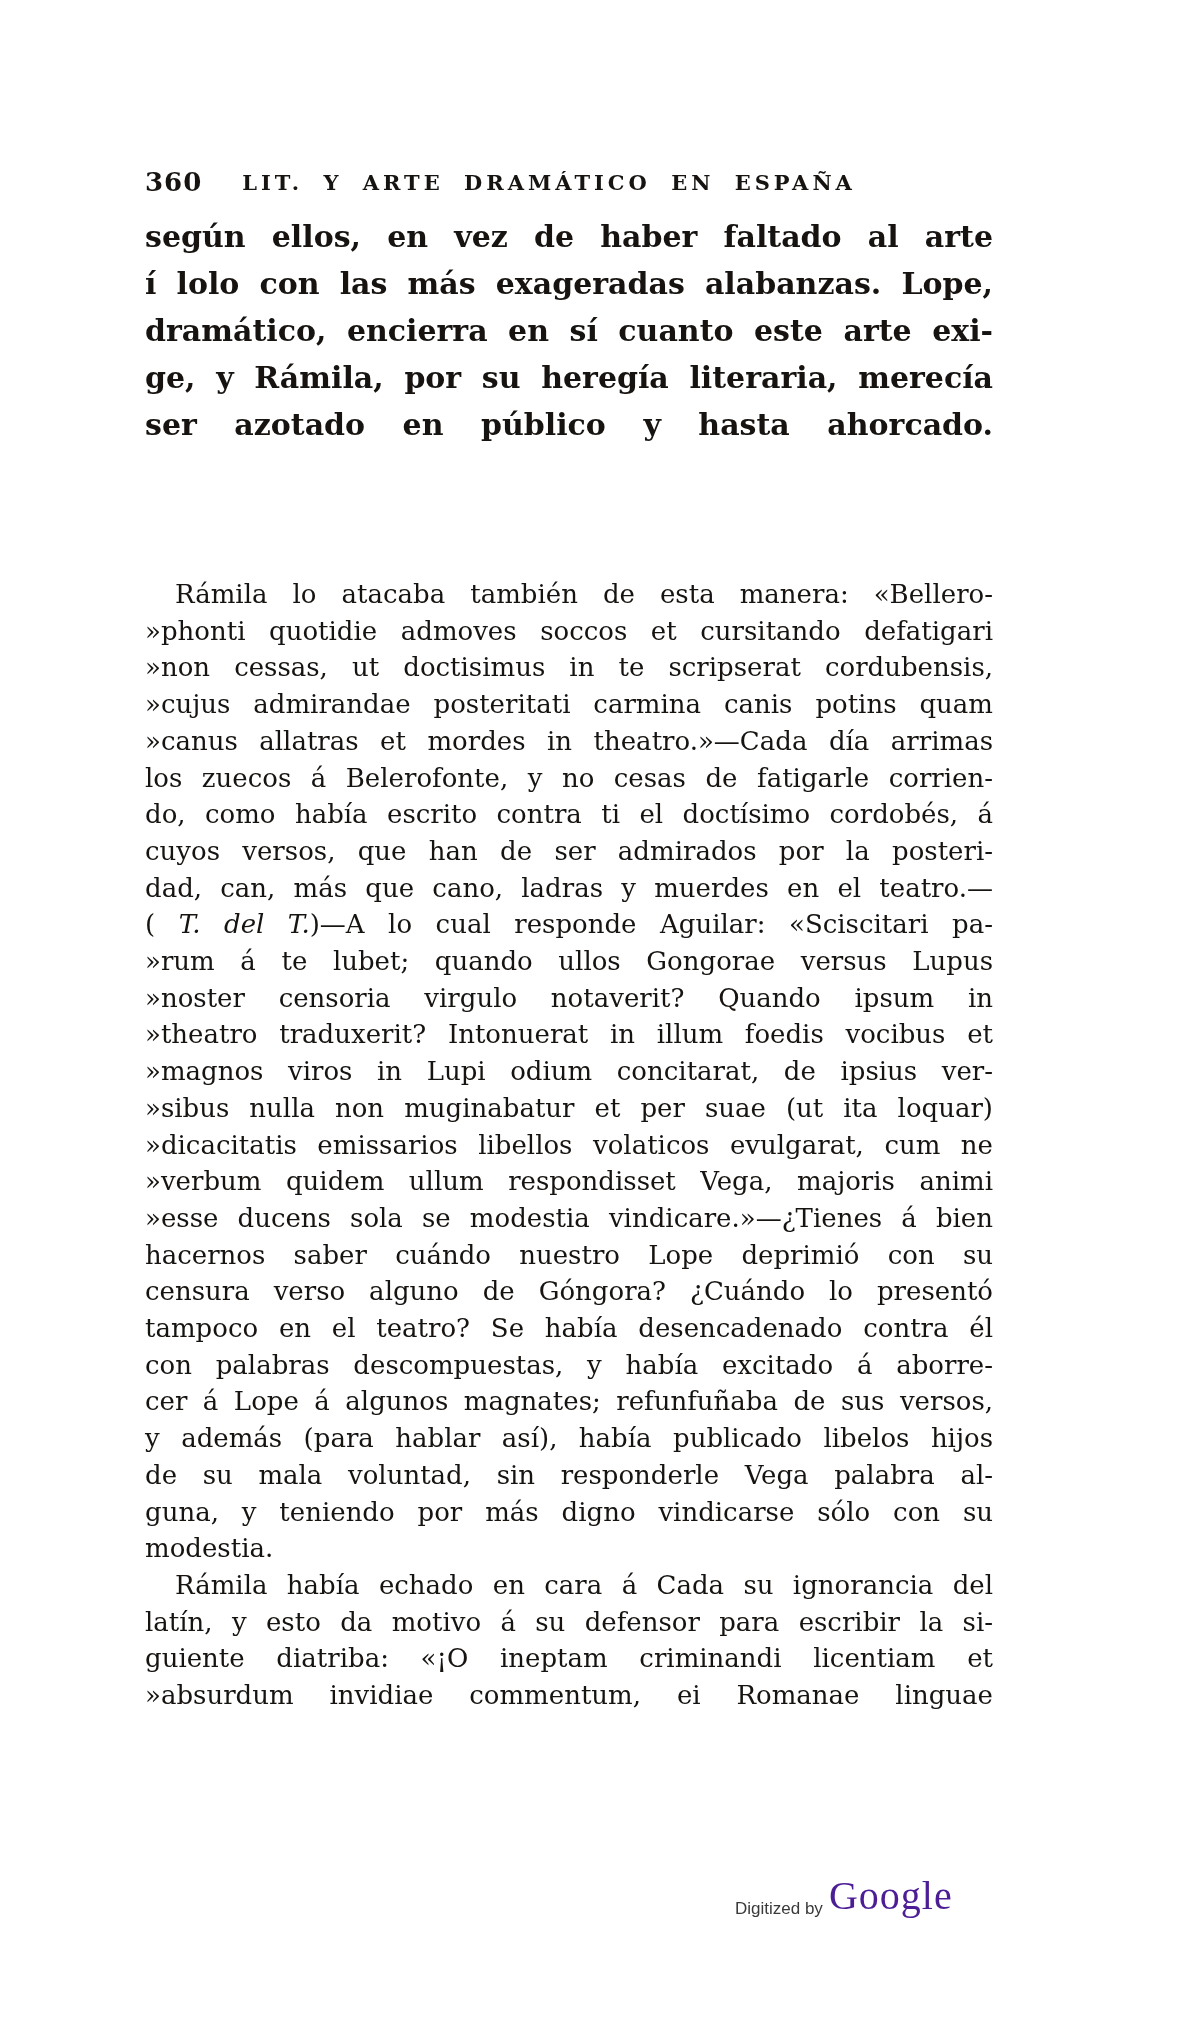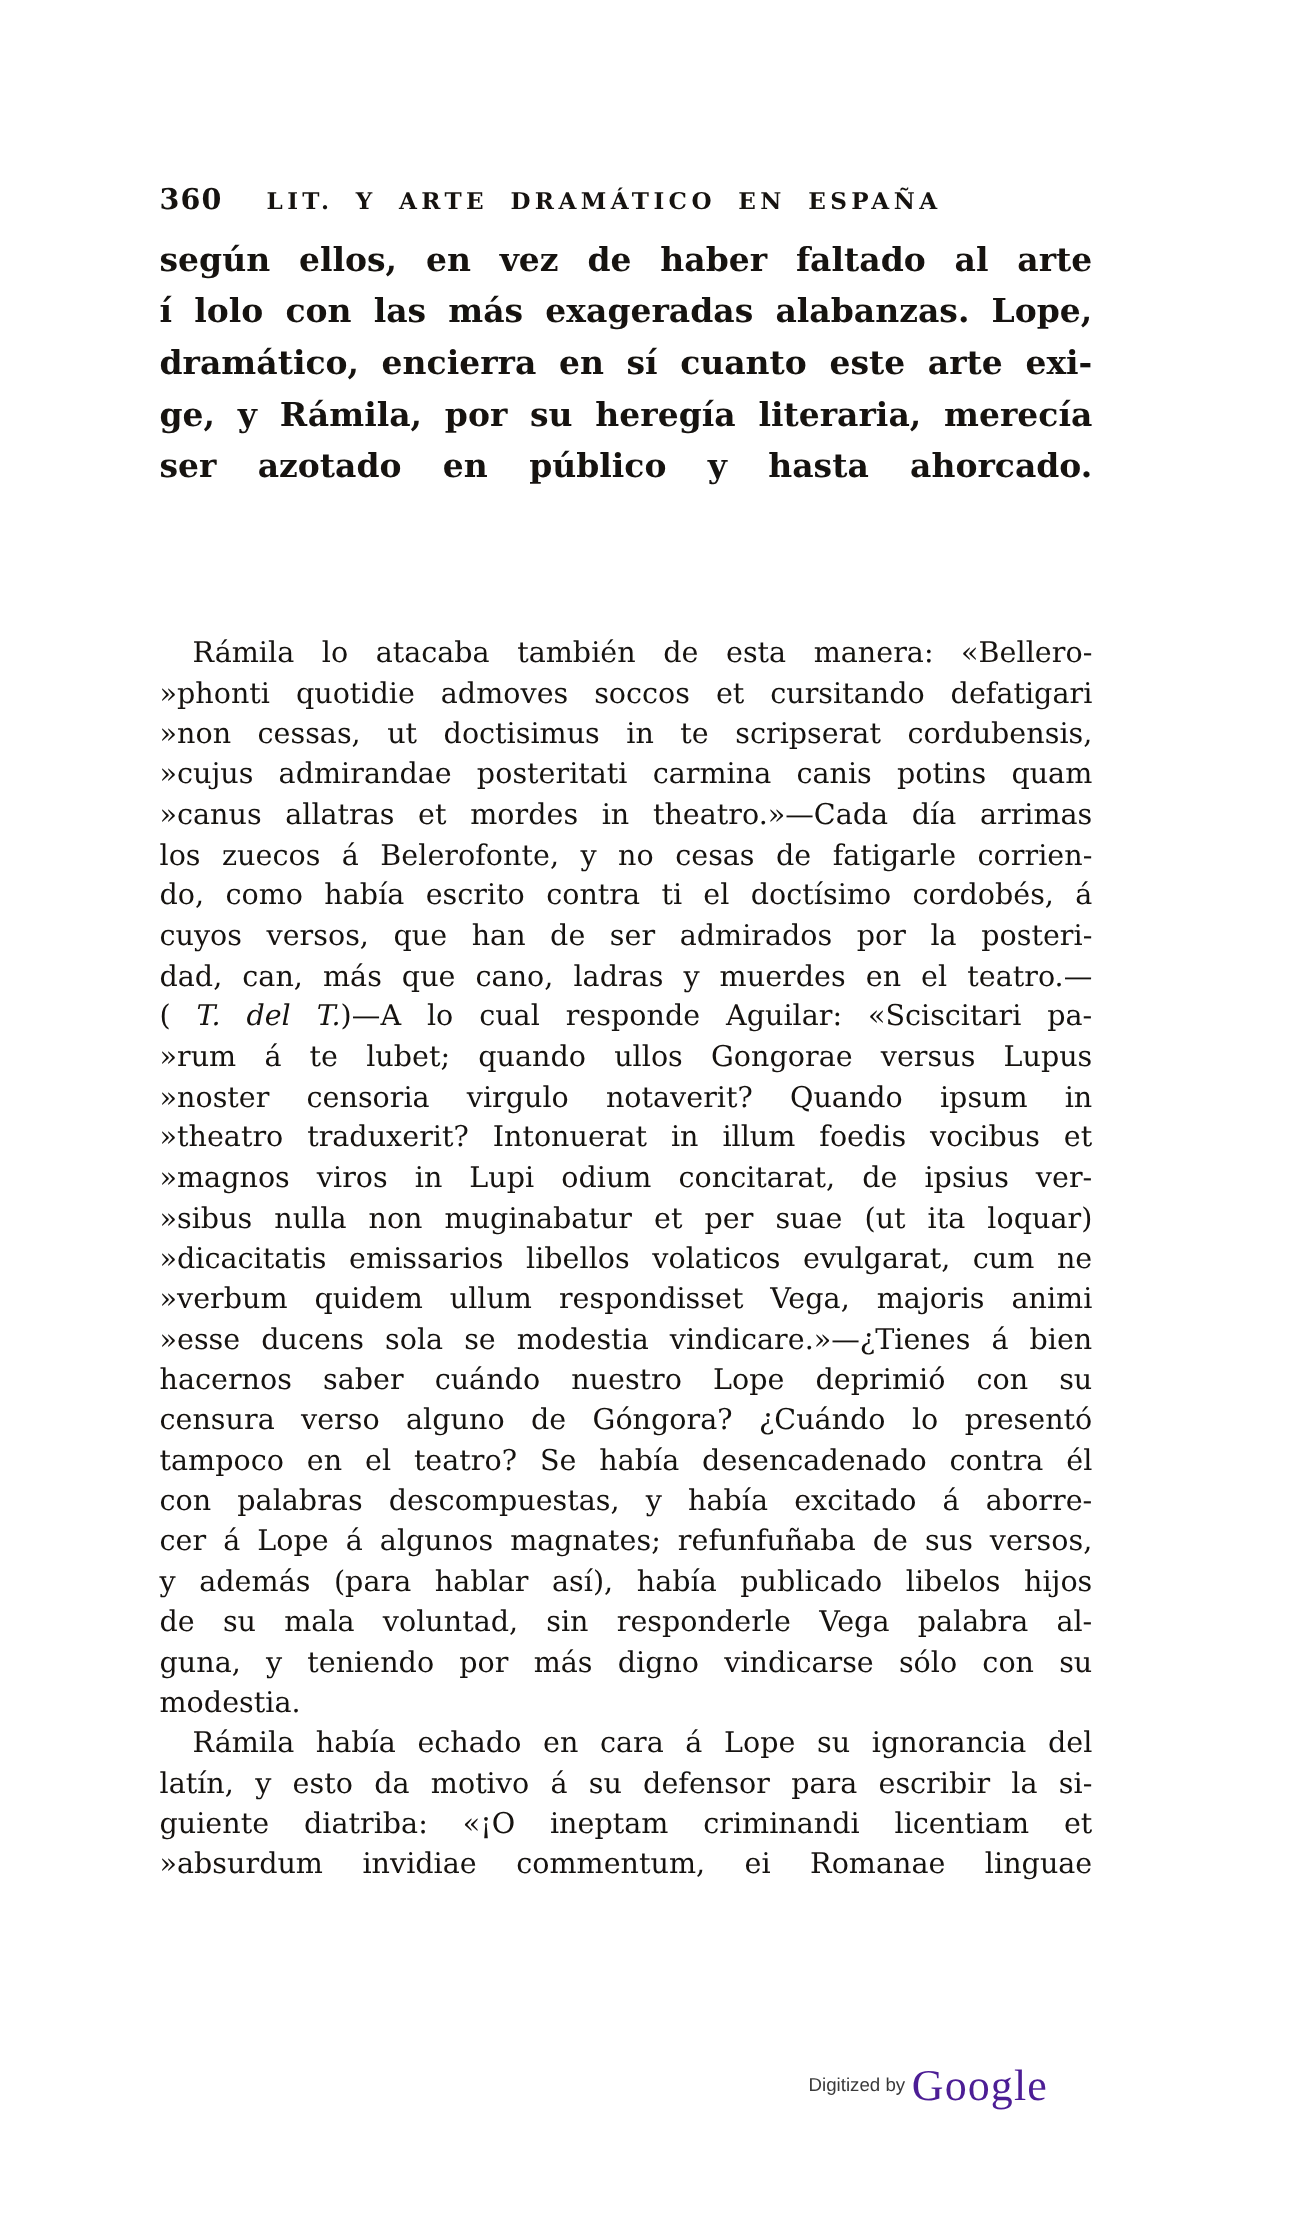--- a/index.html
+++ b/index.html
@@ -54,21 +54,21 @@
     text-align-last: justify;
   }
   .line.indent { text-indent: 30px; }
   .line.last-left { text-align-last: left; }
   em { font-style: italic; }
   .footer {
     position: absolute;
     top: 1872px;
     left: 735px;
     display: flex;
-    align-items: center;
+    align-items: flex-end;
   }
   .digitized-by {
     font-family: "Liberation Sans", sans-serif;
     font-size: 17px;
     color: #3a3a3a;
   }
   .google-wordmark {
     font-family: Liberation Serif, serif;
     font-size: 40px;
     color: #4c1d95;
@@ -116,21 +116,21 @@
         <div class="line"><span>»esse ducens sola se modestia vindicare.»—¿Tienes á bien</span></div>
         <div class="line"><span>hacernos saber cuándo nuestro Lope deprimió con su</span></div>
         <div class="line"><span>censura verso alguno de Góngora? ¿Cuándo lo presentó</span></div>
         <div class="line"><span>tampoco en el teatro? Se había desencadenado contra él</span></div>
         <div class="line"><span>con palabras descompuestas, y había excitado á aborre-</span></div>
         <div class="line"><span>cer á Lope á algunos magnates; refunfuñaba de sus versos,</span></div>
         <div class="line"><span>y además (para hablar así), había publicado libelos hijos</span></div>
         <div class="line"><span>de su mala voluntad, sin responderle Vega palabra al-</span></div>
         <div class="line"><span>guna, y teniendo por más digno vindicarse sólo con su</span></div>
         <div class="line last-left"><span>modestia.</span></div>
-        <div class="line indent"><span>Rámila había echado en cara á Lope su ignorancia del</span></div>
+        <div class="line indent"><span>Rámila había echado en cara á Cada su ignorancia del</span></div>
         <div class="line"><span>latín, y esto da motivo á su defensor para escribir la si-</span></div>
         <div class="line"><span>guiente diatriba: «¡O ineptam criminandi licentiam et</span></div>
         <div class="line"><span>»absurdum invidiae commentum, ei Romanae linguae</span></div>
       </div>
 
   </div>
 
   <div class="footer">
     <span class="digitized-by">Digitized by</span>
     <span class="google-wordmark">Google</span>

